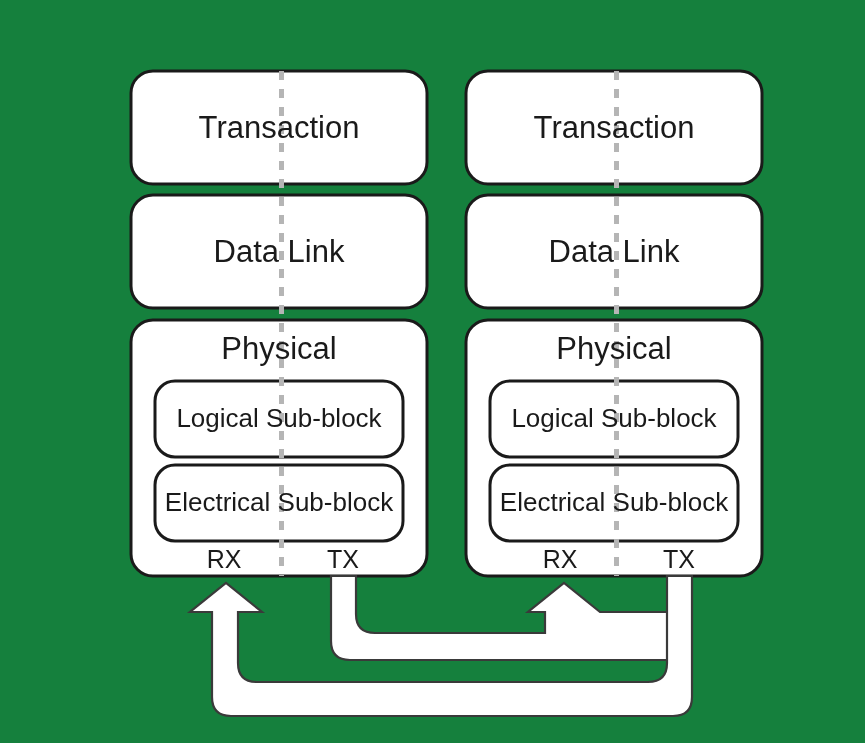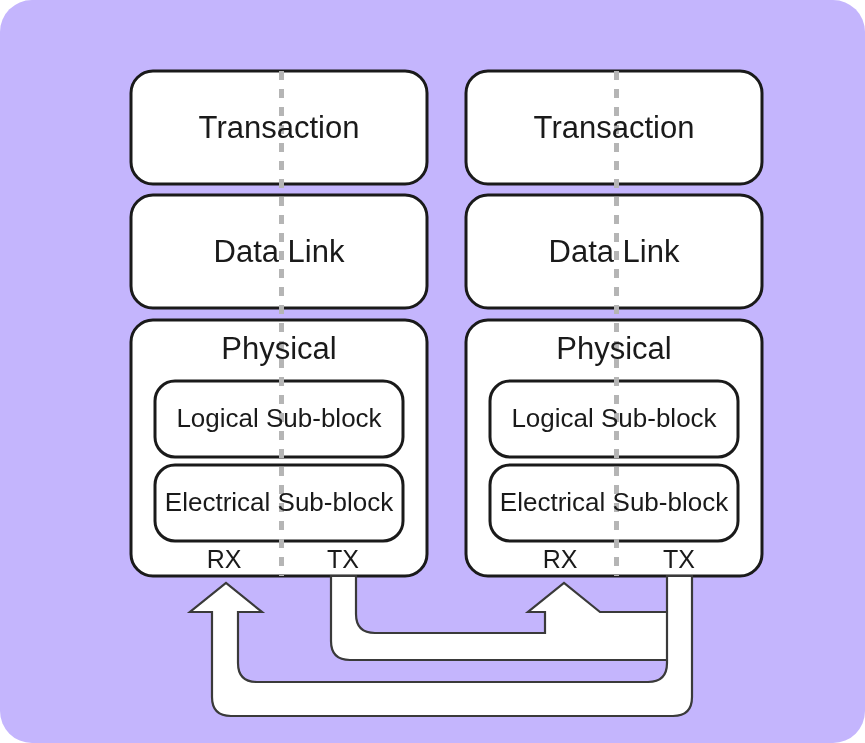--- a/index.html
+++ b/index.html
@@ -7,23 +7,22 @@
     padding: 0;
     background: #ffffff;
   }
   body {
     font-family: "Liberation Sans", sans-serif;
   }
   #stage {
     position: relative;
     width: 865px;
     height: 743px;
-    background: #c4b5fd;
+    background: #15803d;
     overflow: hidden;
-    border-radius: 32px;
   }
   #diagram {
     position: absolute;
     left: 0;
     top: 0;
     width: 865px;
     height: 743px;
   }
   .blk-rect {
     fill: #ffffff;

